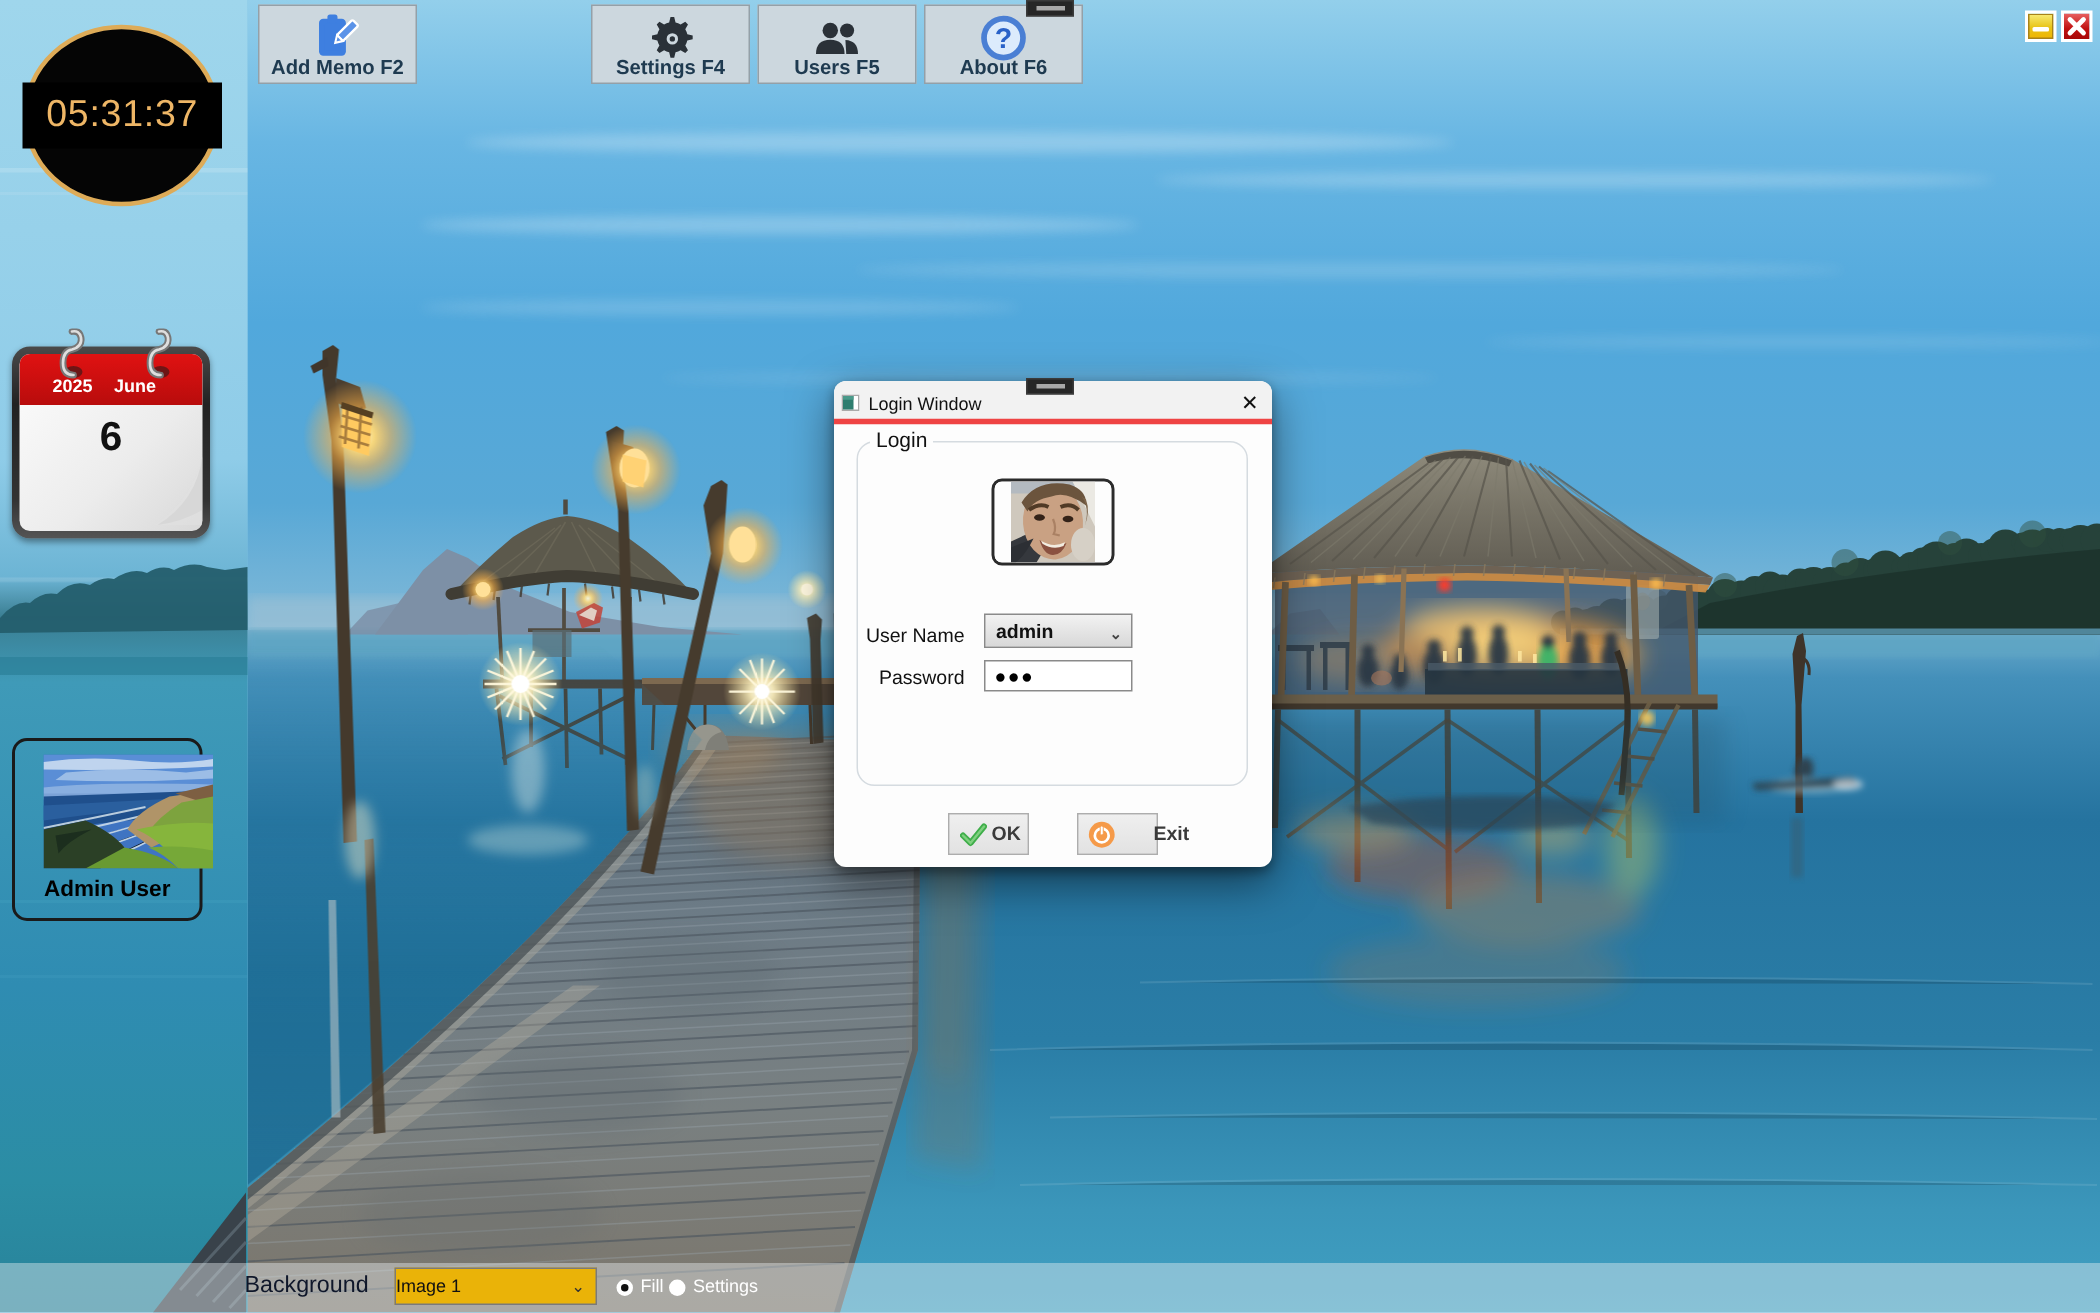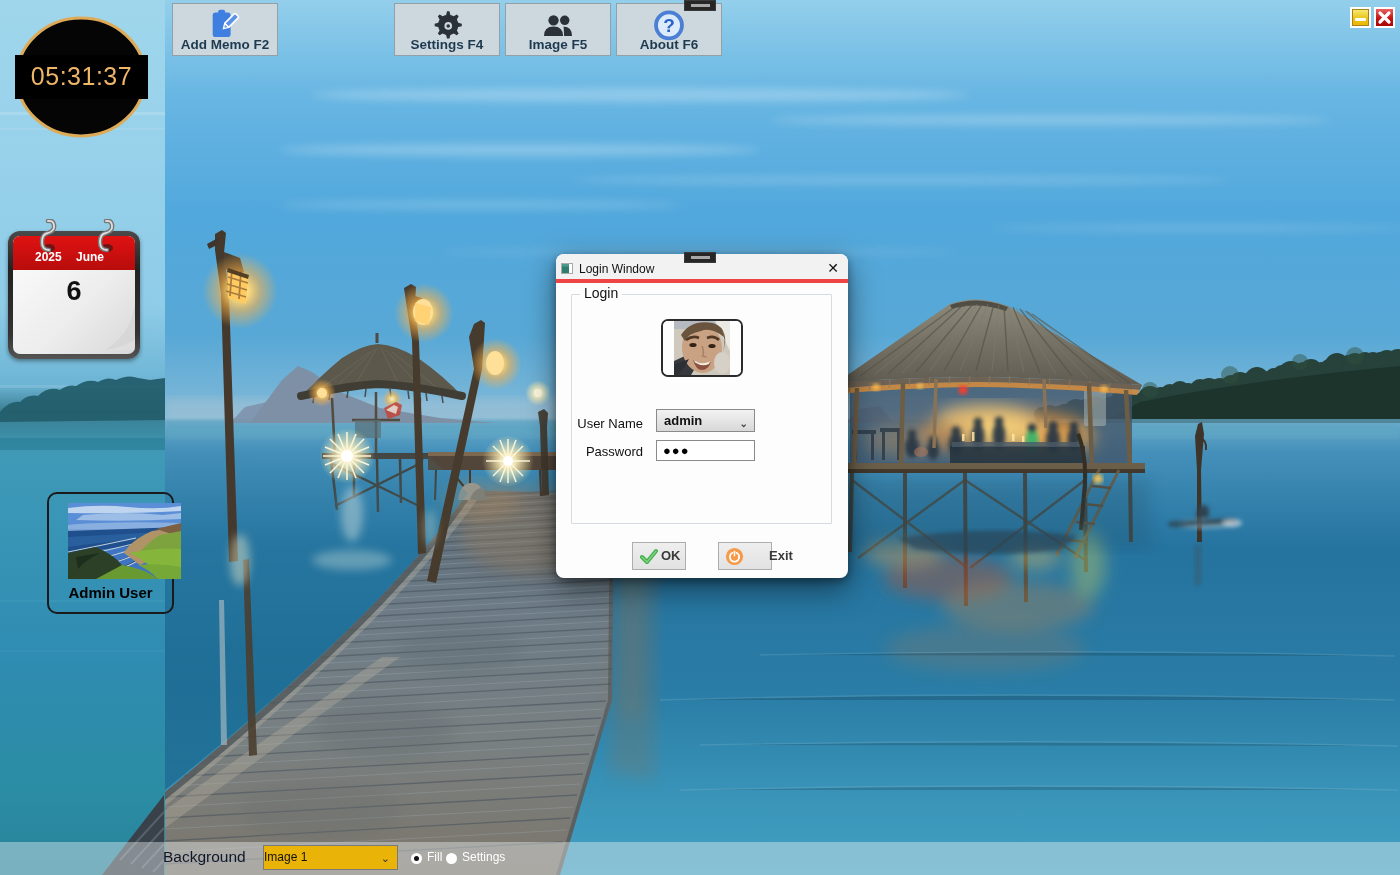--- a/index.html
+++ b/index.html
@@ -15,31 +15,31 @@
   #clocktext { position:absolute; left:0px; top:39px; width:133px; height:44px; background:#000; color:#eeb666; font-size:25px; text-align:center; line-height:43px; letter-spacing:0.5px; }
   
   #cal { position:absolute; left:8px; top:231px; width:132px; height:128px; border-radius:12px; background:linear-gradient(#4a4a4a,#222 30%,#333 80%,#555); box-shadow:0 2px 4px rgba(0,0,0,.4); padding:5px; }
   #calin { position:relative; width:122px; height:118px; border-radius:7px; overflow:hidden; background:linear-gradient(135deg,#fdfdfd,#ececec 60%,#d8d8d8); }
   #calhead { position:absolute; top:0; left:0; width:100%; height:34px; background:linear-gradient(#e01212,#b80c0c); color:#fff; font-size:12px; font-weight:bold; }
   #calhead .y { position:absolute; left:22px; top:14px; }
   #calhead .m { position:absolute; left:63px; top:14px; }
   #cal .d6 { position:absolute; top:40px; width:100%; text-align:center; font-size:27px; font-weight:bold; color:#111; }
   #cal .fri { position:absolute; top:74px; width:100%; text-align:center; font-size:20px; font-weight:bold; color:#111;margin-top:42px; }
   
-  #admincard { position:absolute; left:8px; top:492px; width:127px; height:122px; border:2px solid #1a1a1a; border-radius:10px;margin-left:39px; }
+  #admincard { position:absolute; left:8px; top:492px; width:127px; height:122px; border:2px solid #1a1a1a; border-radius:10px; }
   #admincard .aphoto { position:absolute; left:19px; top:9px; width:113px; height:76px; }
   #admincard .aname { position:absolute; top:90px; width:100%; text-align:center; font-size:15px; font-weight:bold; color:#000; }
   
   .winbtn { position:absolute; top:7px; width:21px; height:21px; border:2px solid #f0f0f0; }
   
   #dlg { position:absolute; left:556px; top:254px; width:292px; height:324px; background:#fdfdfd; border-radius:8px; box-shadow:0 10px 30px rgba(0,0,0,.5), 0 3px 8px rgba(0,0,0,.35); }
   #dlgtitle { position:absolute; top:0; left:0; width:100%; height:29px; background:#f2f2f2; border-radius:8px 8px 0 0; border-bottom:4px solid #ef4444; }
   #dlgtitle .t { position:absolute; left:23px; top:8px; font-size:12px; color:#111; }
   #dlgtitle .x { position:absolute; right:9px; top:6px; font-size:14px; color:#111; font-weight:normal; }
-  #grp { position:absolute; left:15px; top:40px; width:261px; height:230px; border:1px solid #d5dbe0; border-radius:1px; }
+  #grp { position:absolute; left:15px; top:40px; width:261px; height:230px; border:1px solid #d5dbe0; border-radius:12px; }
   #grp .glabel { position:absolute; left:8px; top:-10px; background:#fdfdfd; padding:0 4px; font-size:14px; color:#111; }
   #face { position:absolute; left:89px; top:24px; width:82px; height:58px; border:2px solid #2b2b2b; border-radius:7px; background:#fff; overflow:hidden; }
   .frow { position:absolute; font-size:13px; color:#111; }
   #uname-l { left:0; width:71px; text-align:right; top:121px; }
   #pass-l { left:0; width:71px; text-align:right; top:149px; }
   #uname-dd { position:absolute; left:84px; top:114px; width:99px; height:23px; background:linear-gradient(#f2f2f2,#d8d8d8); border:1px solid #8a8a8a; font-size:13px; font-weight:bold; color:#111; line-height:21px; padding-left:7px; }
   #uname-dd .chev { position:absolute; right:6px; top:3px; color:#444; font-size:10px; }
   #pass-in { position:absolute; left:84px; top:145px; width:99px; height:21px; background:#fff; border:1px solid #8a8a8a; font-size:13px; color:#000; line-height:19px; padding-left:6px; letter-spacing:1px; }
   .dbtn { position:absolute; top:288px; width:54px; height:28px; background:linear-gradient(#efefef,#e2e2e2); border:1px solid #adadad; font-size:13px; font-weight:bold; color:#3a3a3a; line-height:26px; }
   
@@ -641,21 +641,21 @@
       </svg>
       <div class="lbl">Settings F4</div>
     </div>
   <div class="tbtn" style="left:505px;">
       <svg width="34" height="32" viewBox="0 0 34 32">
         <circle cx="13" cy="11" r="4.6" fill="#2a3138"></circle>
         <path d="M4.5,25 q0,-8.5 8.5,-8.5 q8.5,0 8.5,8.5 Z" fill="#2a3138"></path>
         <circle cx="23" cy="11" r="4.2" fill="#2a3138"></circle>
         <path d="M22,16.6 q7.5,0.4 7.5,8.4 l-7,0 Z" fill="#2a3138"></path>
       </svg>
-      <div class="lbl">Image F5</div>
+      <div class="lbl">Users F5</div>
     </div>
   <div class="tbtn" style="left:616px;">
       <svg width="34" height="32" viewBox="0 0 34 32">
         <circle cx="17" cy="15.5" r="11.6" fill="#dcebfc" stroke="#4a7fd4" stroke-width="3.4"></circle>
         <text x="17" y="21.5" text-anchor="middle" font-family="Liberation Sans" font-size="17" font-weight="bold" fill="#2a62c8">?</text>
       </svg>
       <div class="lbl">About F6</div>
     </div>
   <div class="pill" style="left:684px; top:0px;">
       <i></i>

